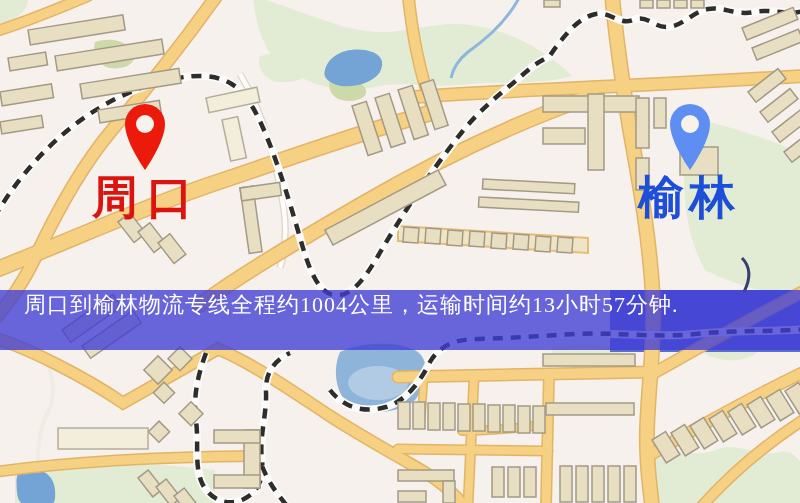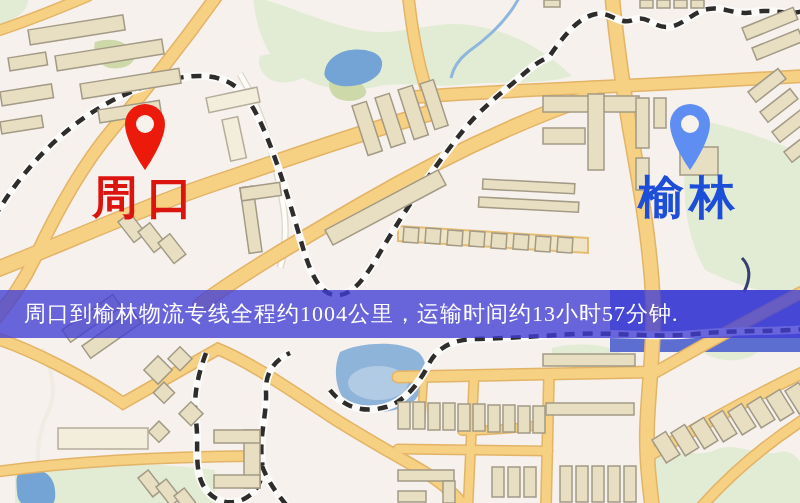--- a/index.html
+++ b/index.html
@@ -18,22 +18,22 @@
   .grn{fill:#e2ecd4;stroke:none;}
   .grn2{fill:#cdd9a8;}
   .wat{fill:#74a3d6;}
   .pin{position:absolute;width:48px;height:72px;}
   #pin-origin{left:121px;top:100px;}
   #pin-dest{left:666px;top:100px;}
   .city{position:absolute;top:174px;font-family:"Liberation Serif","DejaVu Serif",serif;
         font-weight:900;font-size:46px;line-height:48px;white-space:nowrap;}
   #label-origin{left:92px;color:#dc1410;letter-spacing:9px;}
   #label-dest{left:638px;color:#2823dc;letter-spacing:5px;}
-  #banner{position:absolute;left:0;top:290px;width:800px;height:48px;
-          background:rgba(64,60,213,0.78);display:flex;align-items:center;
+  #banner{position:absolute;left:0;top:290px;width:800px;height:60px;
+          background:rgba(64,60,213,0.78);display:flex;
           box-sizing:border-box;padding-left:24px;}
   #banner .txt{color:#ffffff;font-family:"Liberation Serif","DejaVu Serif",serif;
           font-size:22px;letter-spacing:1px;white-space:nowrap;}
 </style>
 </head>
 <body>
 
 <div id="stage">
 
   <svg id="mapsvg" width="800" height="503" viewBox="0 0 800 503">

